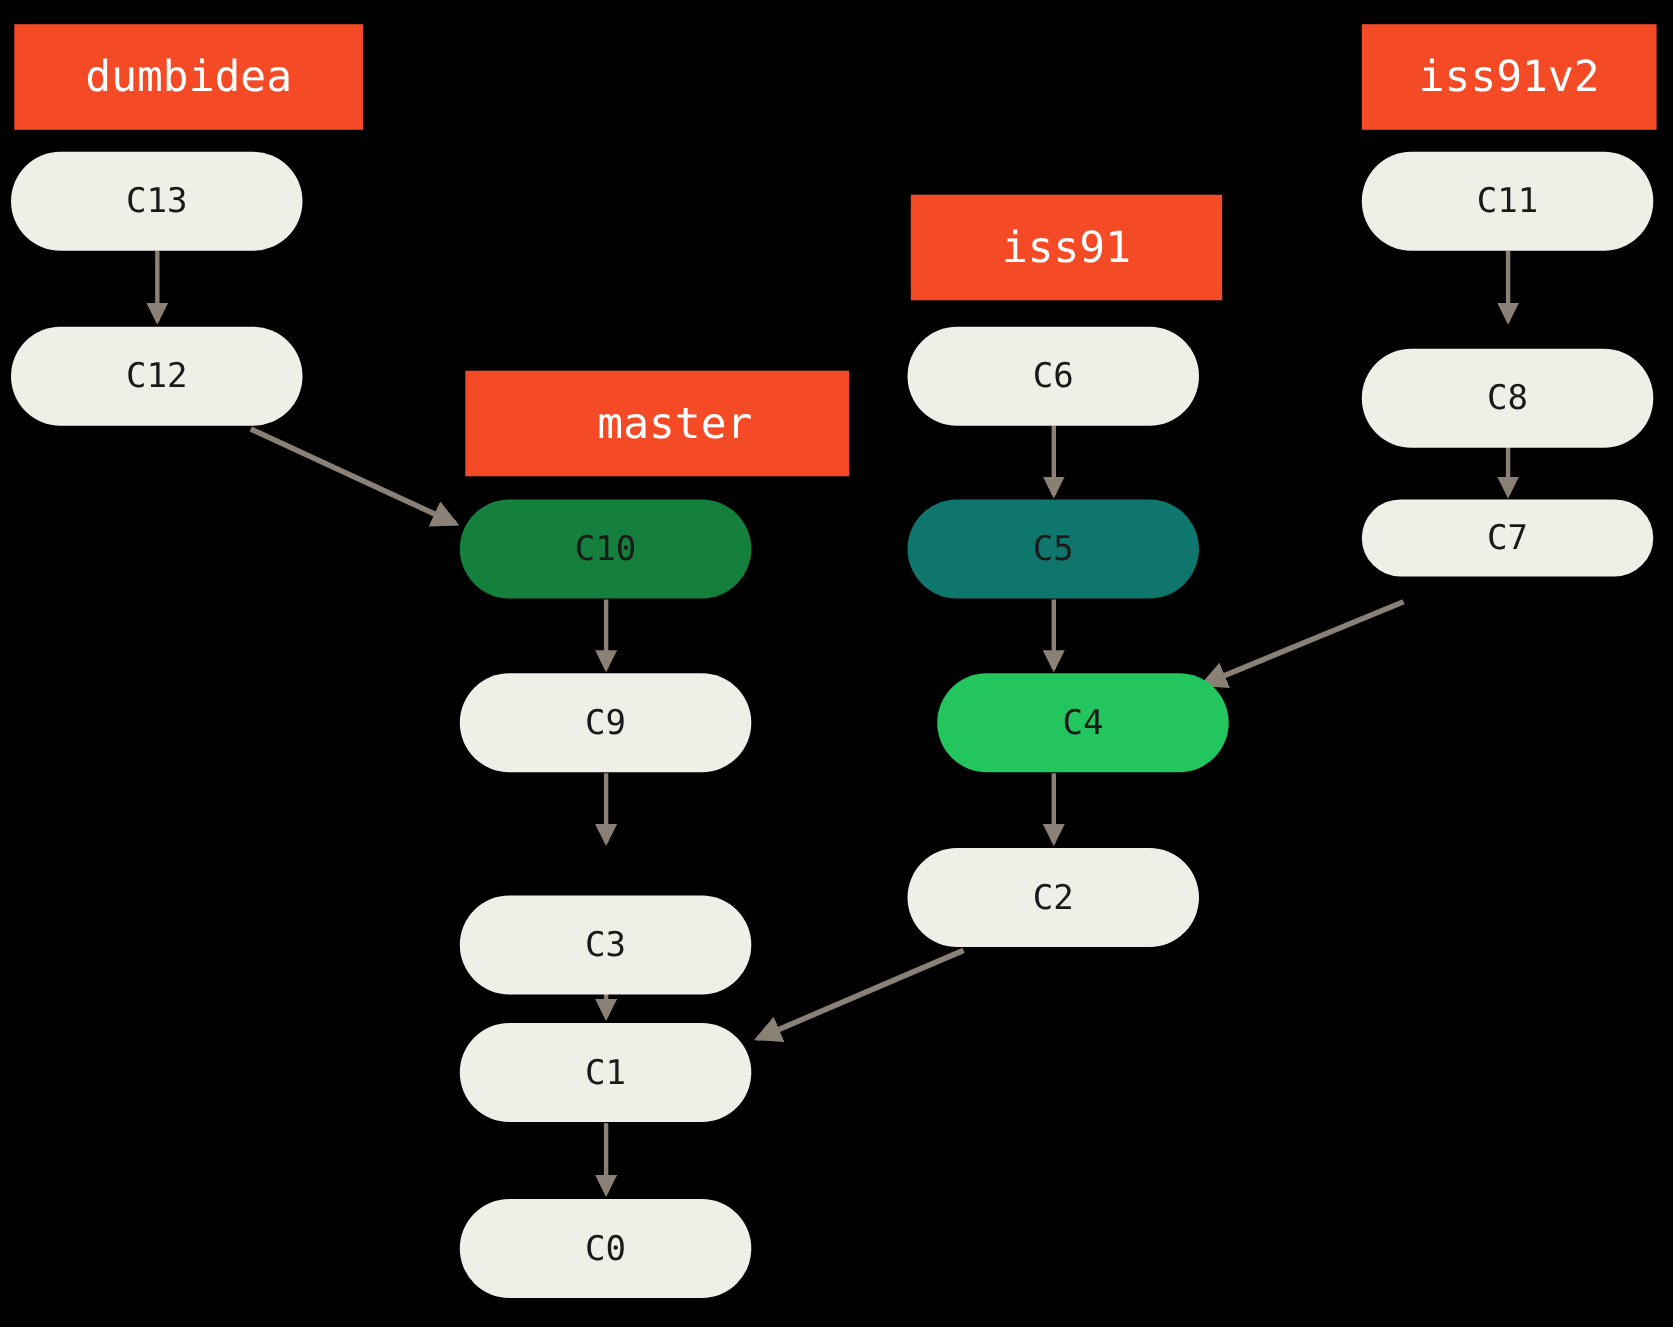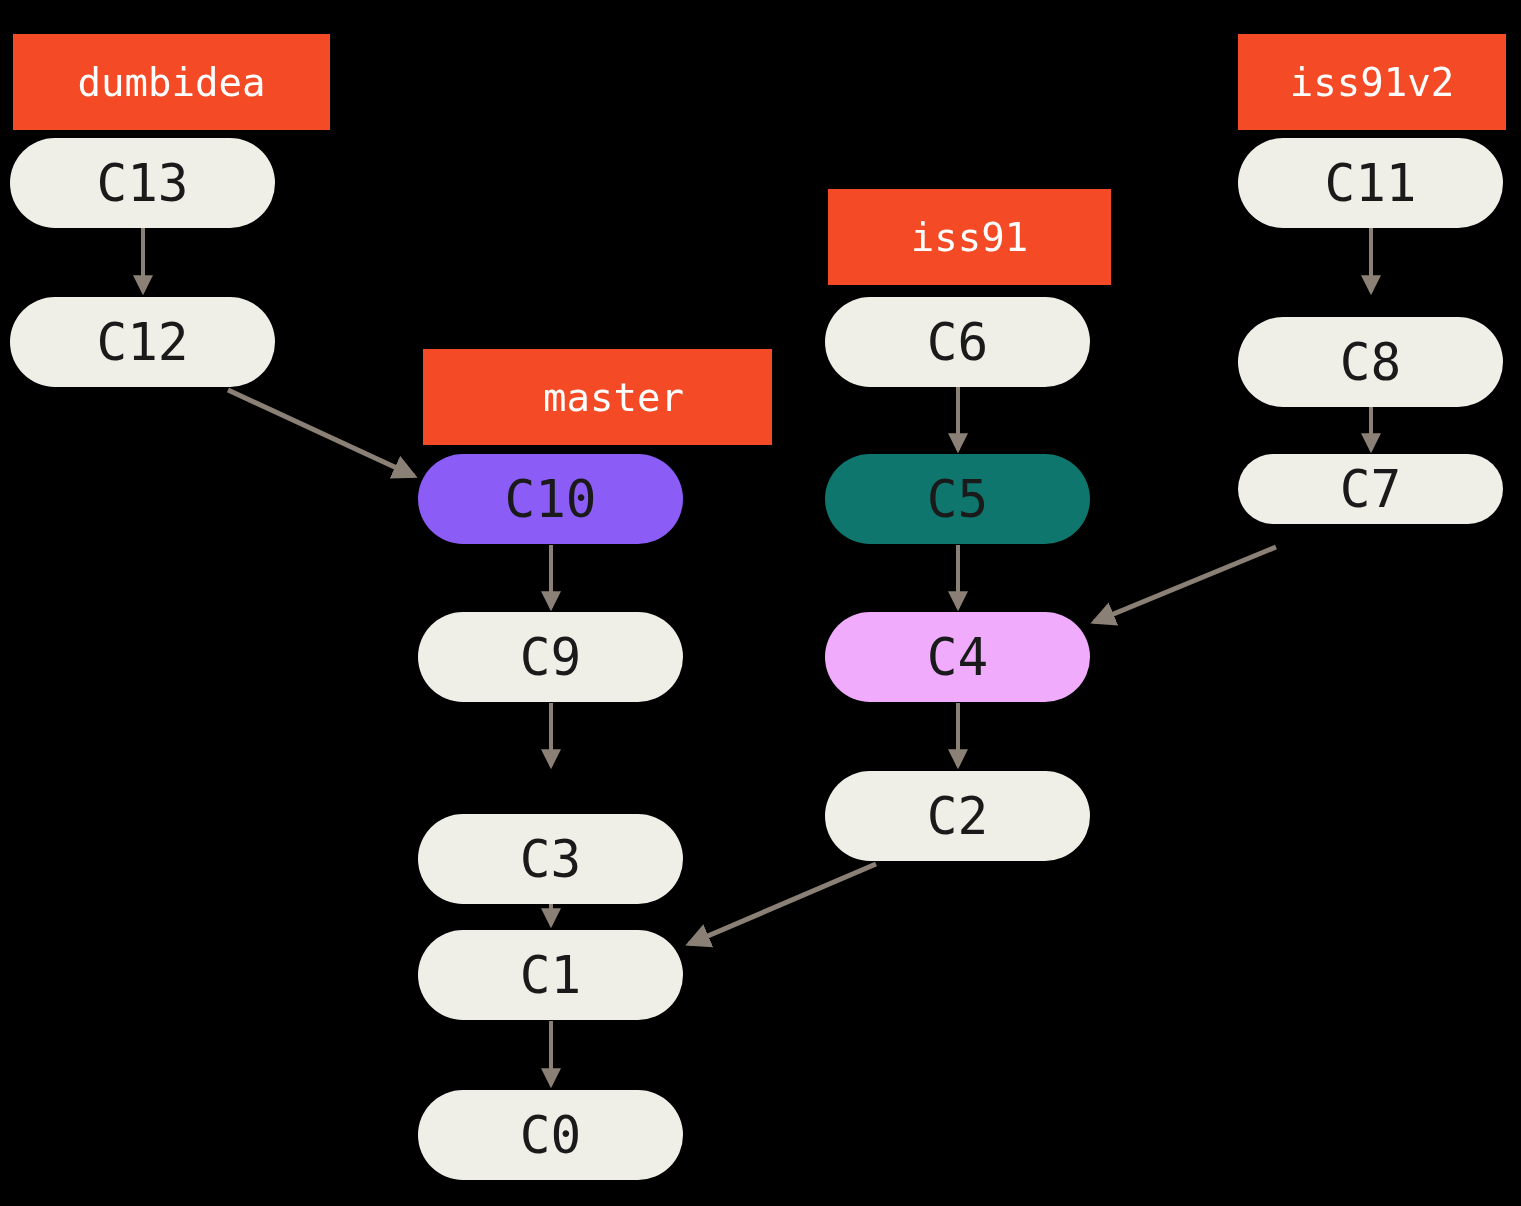--- a/index.html
+++ b/index.html
@@ -25,36 +25,35 @@
     pointer-events: none;
   }
   .commit-node {
     position: absolute;
     background: #EFEFE8;
     border-radius: 46px;
     display: flex;
     align-items: center;
     justify-content: center;
     color: #1A1A1A;
-    font-size: 51px;
+    font-size: 31px;
     font-family: "DejaVu Sans Mono", "Liberation Mono", monospace;
     letter-spacing: 0px;
     z-index: 2;
   }
   .branch-label {
     position: absolute;
     background: #F44B26;
     display: flex;
     align-items: center;
     justify-content: center;
     color: #FFFFFF;
     font-size: 39px;
     font-family: "DejaVu Sans Mono", "Liberation Mono", monospace;
     z-index: 3;
-    margin-top: 12px;
   }
 </style>
 </head>
 <body>
 
 <div id="stage">
 
   <svg id="edges" viewBox="0 0 1521 1206" xmlns="http://www.w3.org/2000/svg">
     <defs>
       <marker id="arrowhead" markerWidth="5" markerHeight="5" refX="4.2" refY="2.5" orient="auto" markerUnits="strokeWidth">
@@ -92,42 +91,42 @@
         <span>iss91v2</span>
       </div>
     </div>
   <div id="nodes-layer">
       <div class="commit-node" style="left: 10px; top: 138px; width: 265px; height: 90px; background: rgb(239, 239, 232); color: rgb(26, 26, 26);">
         <span>C13</span>
       </div>
       <div class="commit-node" style="left: 10px; top: 297px; width: 265px; height: 90px; background: rgb(239, 239, 232); color: rgb(26, 26, 26);">
         <span>C12</span>
       </div>
-      <div class="commit-node" style="left: 418px; top: 454px; width: 265px; height: 90px; background: #8b5cf6; color: rgb(26, 26, 26);">
+      <div class="commit-node" style="left: 418px; top: 454px; width: 265px; height: 90px; background: #15803d; color: rgb(26, 26, 26);">
         <span>C10</span>
       </div>
       <div class="commit-node" style="left: 418px; top: 612px; width: 265px; height: 90px; background: rgb(239, 239, 232); color: rgb(26, 26, 26);">
         <span>C9</span>
       </div>
       <div class="commit-node" style="left: 418px; top: 771px; width: 265px; height: 90px; background: rgb(239, 239, 232); color: rgb(26, 26, 26); margin-top: 43px;">
         <span>C3</span>
       </div>
       <div class="commit-node" style="left: 418px; top: 930px; width: 265px; height: 90px; background: rgb(239, 239, 232); color: rgb(26, 26, 26);">
         <span>C1</span>
       </div>
       <div class="commit-node" style="left: 418px; top: 1090px; width: 265px; height: 90px; background: rgb(239, 239, 232); color: rgb(26, 26, 26);">
         <span>C0</span>
       </div>
       <div class="commit-node" style="left: 825px; top: 297px; width: 265px; height: 90px; background: rgb(239, 239, 232); color: rgb(26, 26, 26);">
         <span>C6</span>
       </div>
       <div class="commit-node" style="left: 825px; top: 454px; width: 265px; height: 90px; background: #0f766e; color: rgb(26, 26, 26);">
         <span>C5</span>
       </div>
-      <div class="commit-node" style="left: 825px; top: 612px; width: 265px; height: 90px; background: #f0abfc; color: rgb(26, 26, 26);">
+      <div class="commit-node" style="left: 852px; top: 612px; width: 265px; height: 90px; background: #22c55e; color: rgb(26, 26, 26);">
         <span>C4</span>
       </div>
       <div class="commit-node" style="left: 825px; top: 771px; width: 265px; height: 90px; background: rgb(239, 239, 232); color: rgb(26, 26, 26);">
         <span>C2</span>
       </div>
       <div class="commit-node" style="left: 1238px; top: 138px; width: 265px; height: 90px; background: rgb(239, 239, 232); color: rgb(26, 26, 26);">
         <span>C11</span>
       </div>
       <div class="commit-node" style="left: 1238px; top: 297px; width: 265px; height: 90px; background: rgb(239, 239, 232); color: rgb(26, 26, 26); margin-top: 20px;">
         <span>C8</span>

